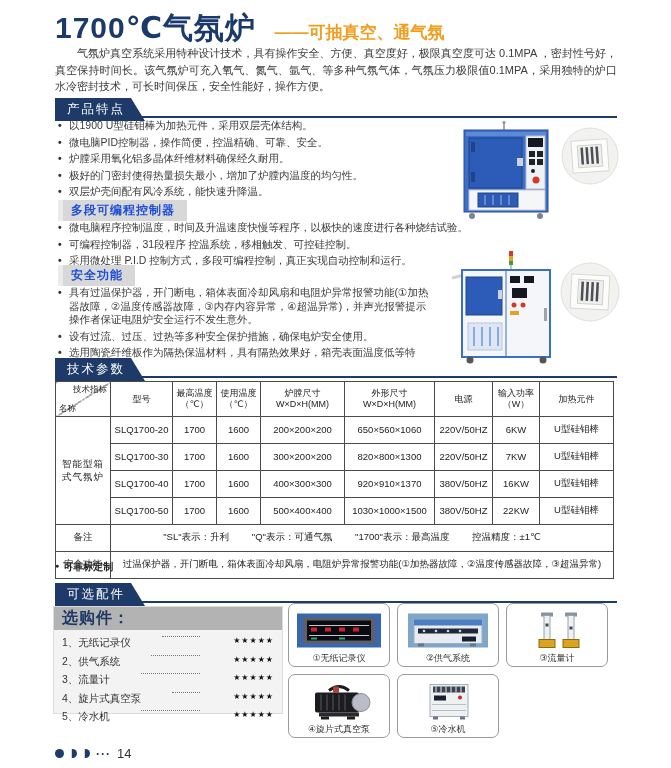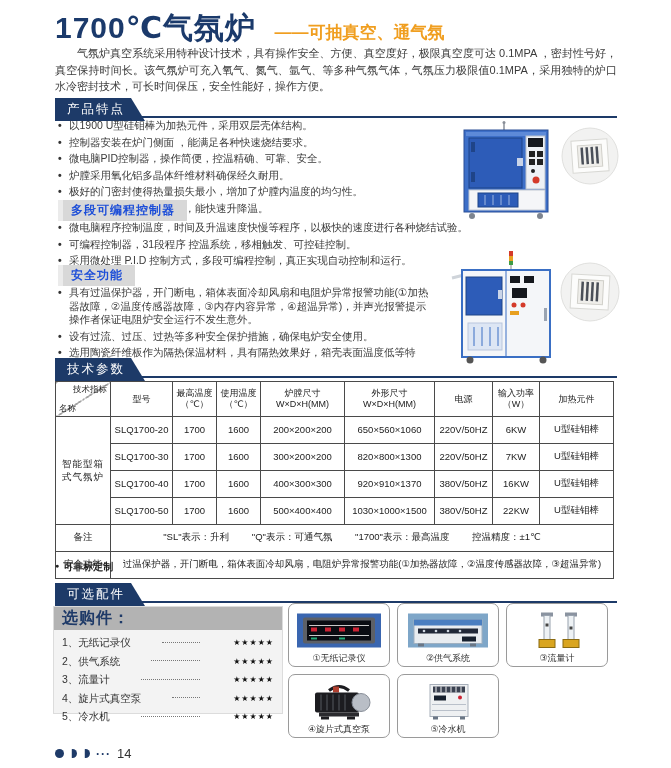--- a/index.html
+++ b/index.html
@@ -50,21 +50,21 @@
   td.note-cell span{margin-right:20px;}
   td.left-cell{text-align:left;padding-left:8px;}
   .custom-note{position:absolute;left:55px;top:560px;font-size:10px;font-weight:bold;color:#222;}
   .custom-note::before{content:"●";font-size:7px;vertical-align:2px;margin-right:4px;}
 
   
   .opt-box{position:absolute;left:53px;top:606px;width:228px;height:106px;background:#f3f3f3;
            border:1px solid #dcdcdc;}
   .opt-head{background:#b3b3b3;color:#1e3a68;font-size:16px;font-weight:bold;padding:1px 8px;letter-spacing:1px;}
   .opt-list{margin:6px 8px 0 8px;padding:0;list-style:none;font-size:10.5px;color:#333;}
-  .opt-list li{display:flex;align-items:center;margin-bottom:4.5px;gap:29px;}
+  .opt-list li{display:flex;align-items:flex-start;margin-bottom:4.5px;gap:29px;}
   .opt-name{white-space:nowrap;}
   .opt-leader{flex:1;border-bottom:1px dotted #777;margin:0 4px 2px 2px;}
   .opt-stars{font-size:8px;letter-spacing:1px;color:#111;white-space:nowrap;margin-bottom:1px;}
 
   .cards{position:absolute;left:288px;top:603px;width:332px;display:flex;flex-wrap:wrap;gap:7px;}
   .card{width:102px;height:64px;border:1px solid #9a9a9a;border-radius:7px;background:#fff;
         display:flex;flex-direction:column;align-items:center;justify-content:flex-end;padding-bottom:3px;box-sizing:border-box;}
   .card svg{flex:1;margin-top:4px;}
   .card-label{font-size:9px;color:#333;line-height:10px;}
 
@@ -86,21 +86,20 @@
   </div>
   <p class="intro">气氛炉真空系统采用特种设计技术，具有操作安全、方便、真空度好，极限真空度可达 0.1MPA ，密封性号好，真空保持时间长。该气氛炉可充入氧气、氮气、氩气、等多种气氛气体，气氛压力极限值0.1MPA，采用独特的炉口水冷密封技术，可长时间保压，安全性能好，操作方便。</p>
 
   <div class="banner-row" style="top:98px;">
     <span class="banner">产品特点</span>
     <span class="banner-line"></span>
   </div>
 
   <ul class="blist" style="top:119px;width:402px;">
     <li>以1900 U型硅钼棒为加热元件，采用双层壳体结构。</li>
-    <li>控制器安装在炉门侧面 ，能满足各种快速烧结要求。</li>
     <li>微电脑PID控制器，操作简便，控温精确、可靠、安全。</li>
     <li>炉膛采用氧化铝多晶体纤维材料确保经久耐用。</li>
     <li>极好的门密封使得热量损失最小，增加了炉膛内温度的均匀性。</li>
     <li>双层炉壳间配有风冷系统，能快速升降温。</li>
   </ul>
 
   <div class="sub-label" style="top:200px;">多段可编程控制器</div>
   <ul class="blist" style="top:221px;width:410px;">
     <li>微电脑程序控制温度，时间及升温速度快慢等程序，以极快的速度进行各种烧结试验。</li>
     <li>可编程控制器，31段程序 控温系统，移相触发、可控硅控制。</li>

